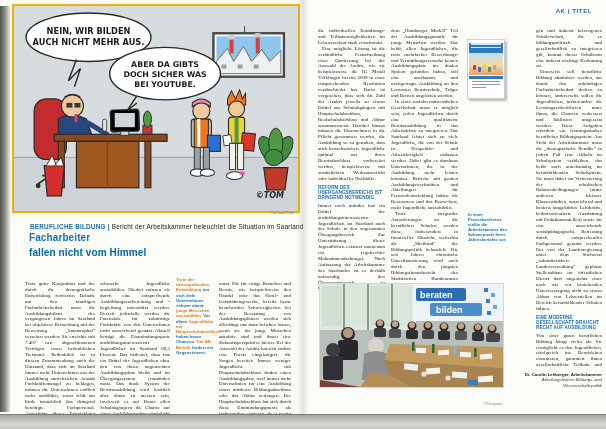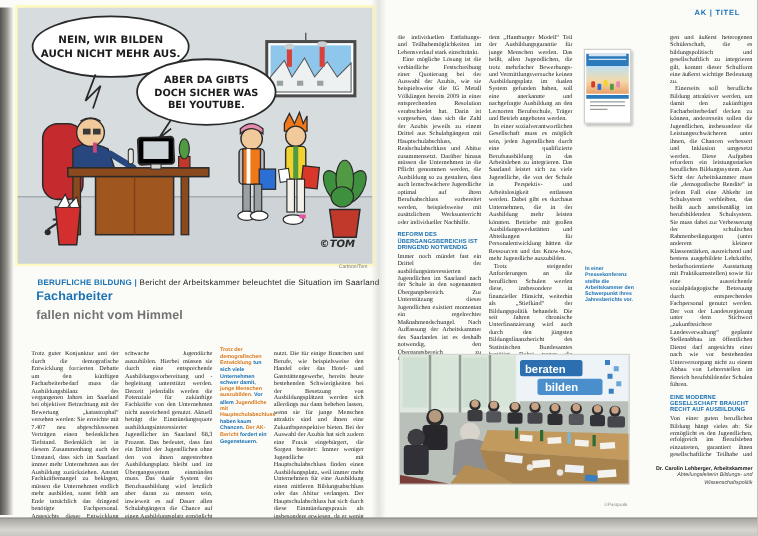--- a/index.html
+++ b/index.html
@@ -6,33 +6,33 @@
   .spread{position:relative;width:606px;height:429px;background:#fbfbf8;overflow:hidden;
           font-family:"Liberation Serif",serif;color:#1c1c1c;}
   
   .edge-left{position:absolute;left:0;top:6px;width:11px;height:406px;
              background:linear-gradient(to right,#55544e 0%,#8d8c86 45%,rgba(230,230,225,0)100%);}
   .edge-bottom{position:absolute;left:0;top:414px;width:606px;height:15px;
                background:linear-gradient(#a9a7a1,#d8d6d1 60%,#c4c2bd);border-top:1px solid #7e7c77;}
   .gutter{position:absolute;left:297px;top:0;width:12px;height:414px;
           background:linear-gradient(to right,rgba(0,0,0,0) 0%,rgba(120,120,115,.18) 50%,rgba(0,0,0,0) 100%);}
   
-  .cartoon{position:absolute;left:12px;top:4px;width:284px;height:205px;background:#fef9c3;padding:2px;}
+  .cartoon{position:absolute;left:12px;top:4px;width:284px;height:205px;background:#eab308;padding:2px;}
   .cartoon svg{display:block;width:100%;height:100%;}
   .cartoon-credit{position:absolute;left:232px;top:210px;width:62px;font-family:"Liberation Sans",sans-serif;
                   font-size:4px;color:#7a7a76;text-align:right;}
   .kicker{position:absolute;left:30px;top:223px;width:268px;font-family:"Liberation Sans",sans-serif;
           font-size:6.4px;letter-spacing:.2px;white-space:nowrap;}
   .kicker .cat{color:#1a72b4;font-weight:bold;}
   .kicker .sep{color:#1a72b4;font-weight:bold;padding:0 2px;}
   .kicker .rest{color:#222;}
   .headline{position:absolute;left:29px;top:231px;width:268px;font-family:"Liberation Sans",sans-serif;
             font-weight:bold;font-size:10px;line-height:14.5px;letter-spacing:.1px;}
   .headline .t1{color:#1a72b4;}
-  .headline .t2{color:#737373;}
+  .headline .t2{color:#0369a1;}
   .lcol{position:absolute;top:281px;height:134px;overflow:hidden;font-size:5px;line-height:5.9px;
         text-align:justify;}
   .lcol p{margin:0;}
   .col-l1{left:25px;width:70px;}
   .col-l2{left:100px;width:70px;}
   .col-l3{left:219px;width:72px;}
   .pullquote{position:absolute;left:176px;top:277px;width:38px;font-family:"Liberation Sans",sans-serif;
              font-size:4.3px;line-height:5.2px;font-weight:bold;text-align:left;}
   .pullquote .q-orange{color:#d97a1f;}
   .pullquote .q-blue{color:#1a72b4;}

